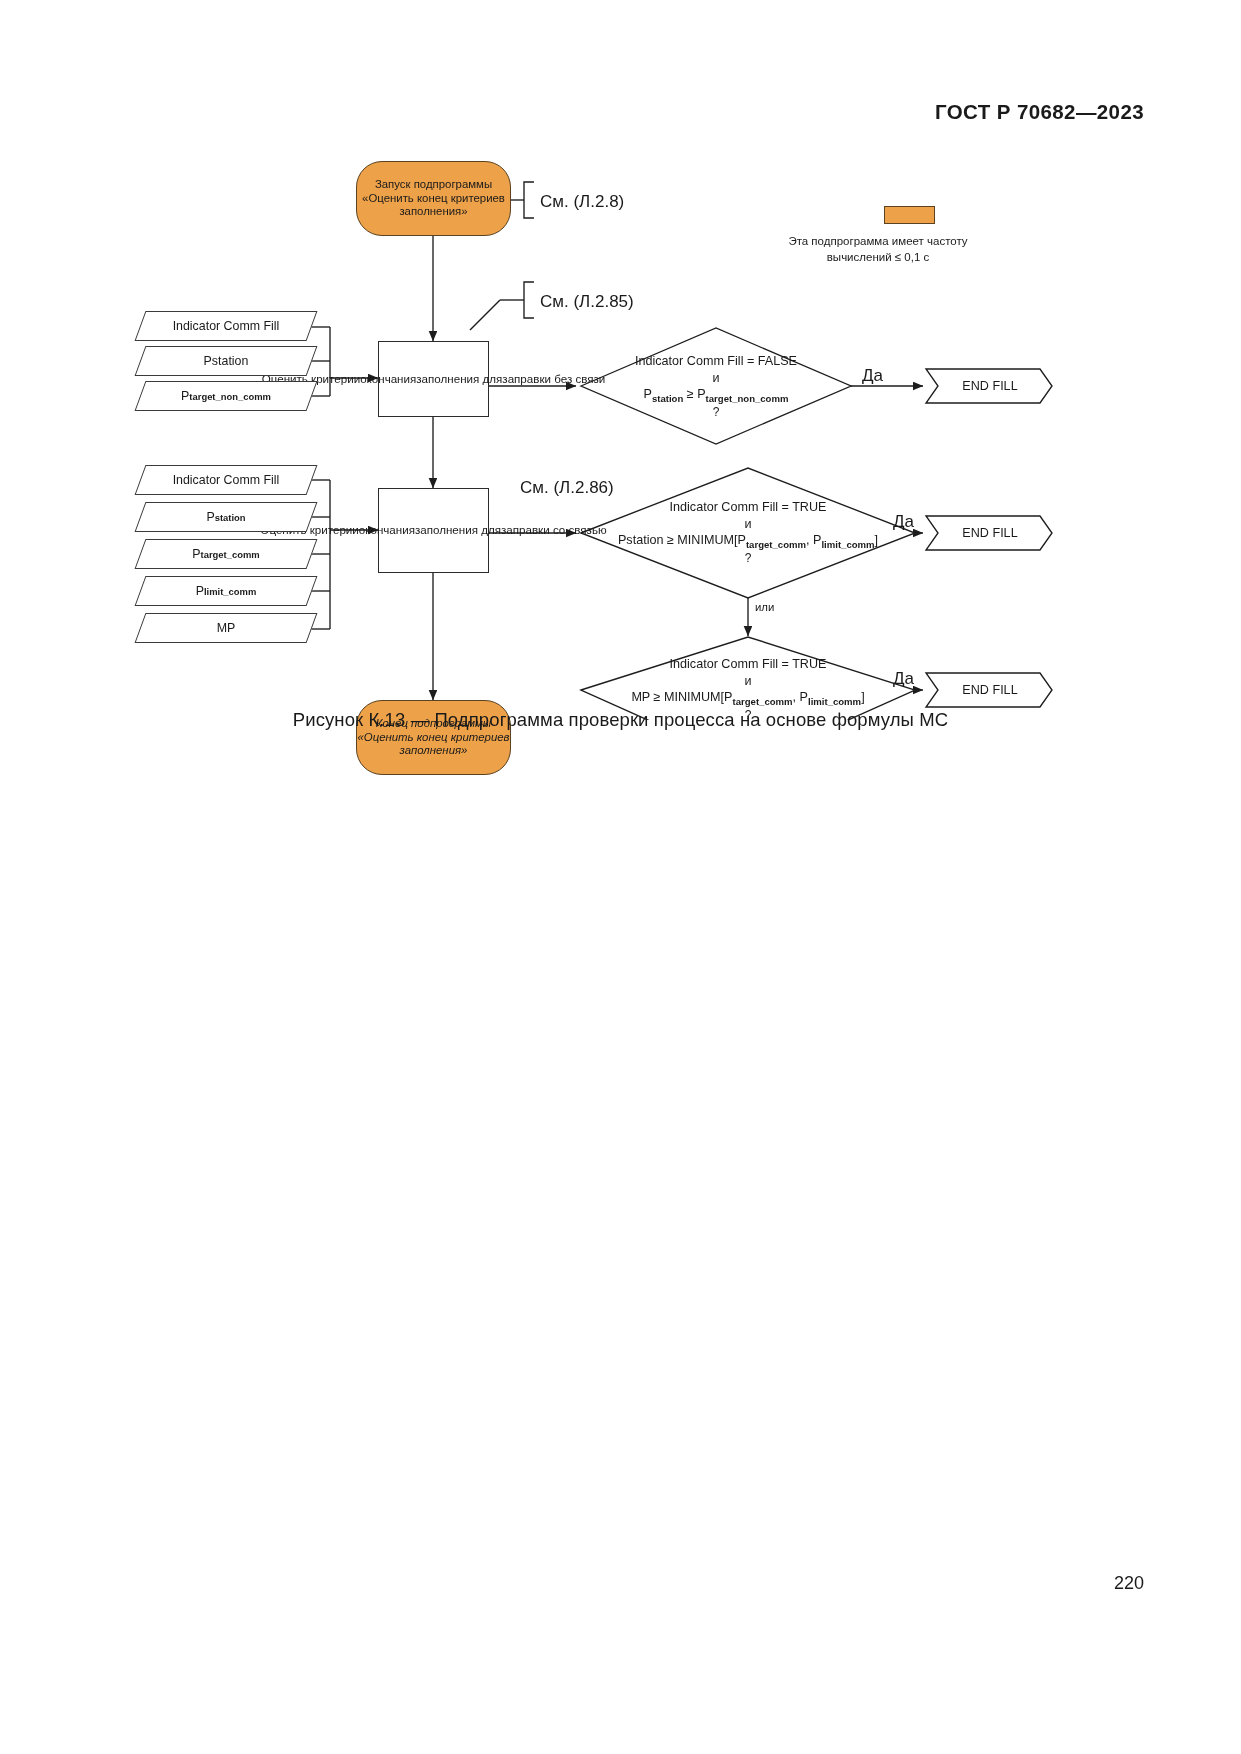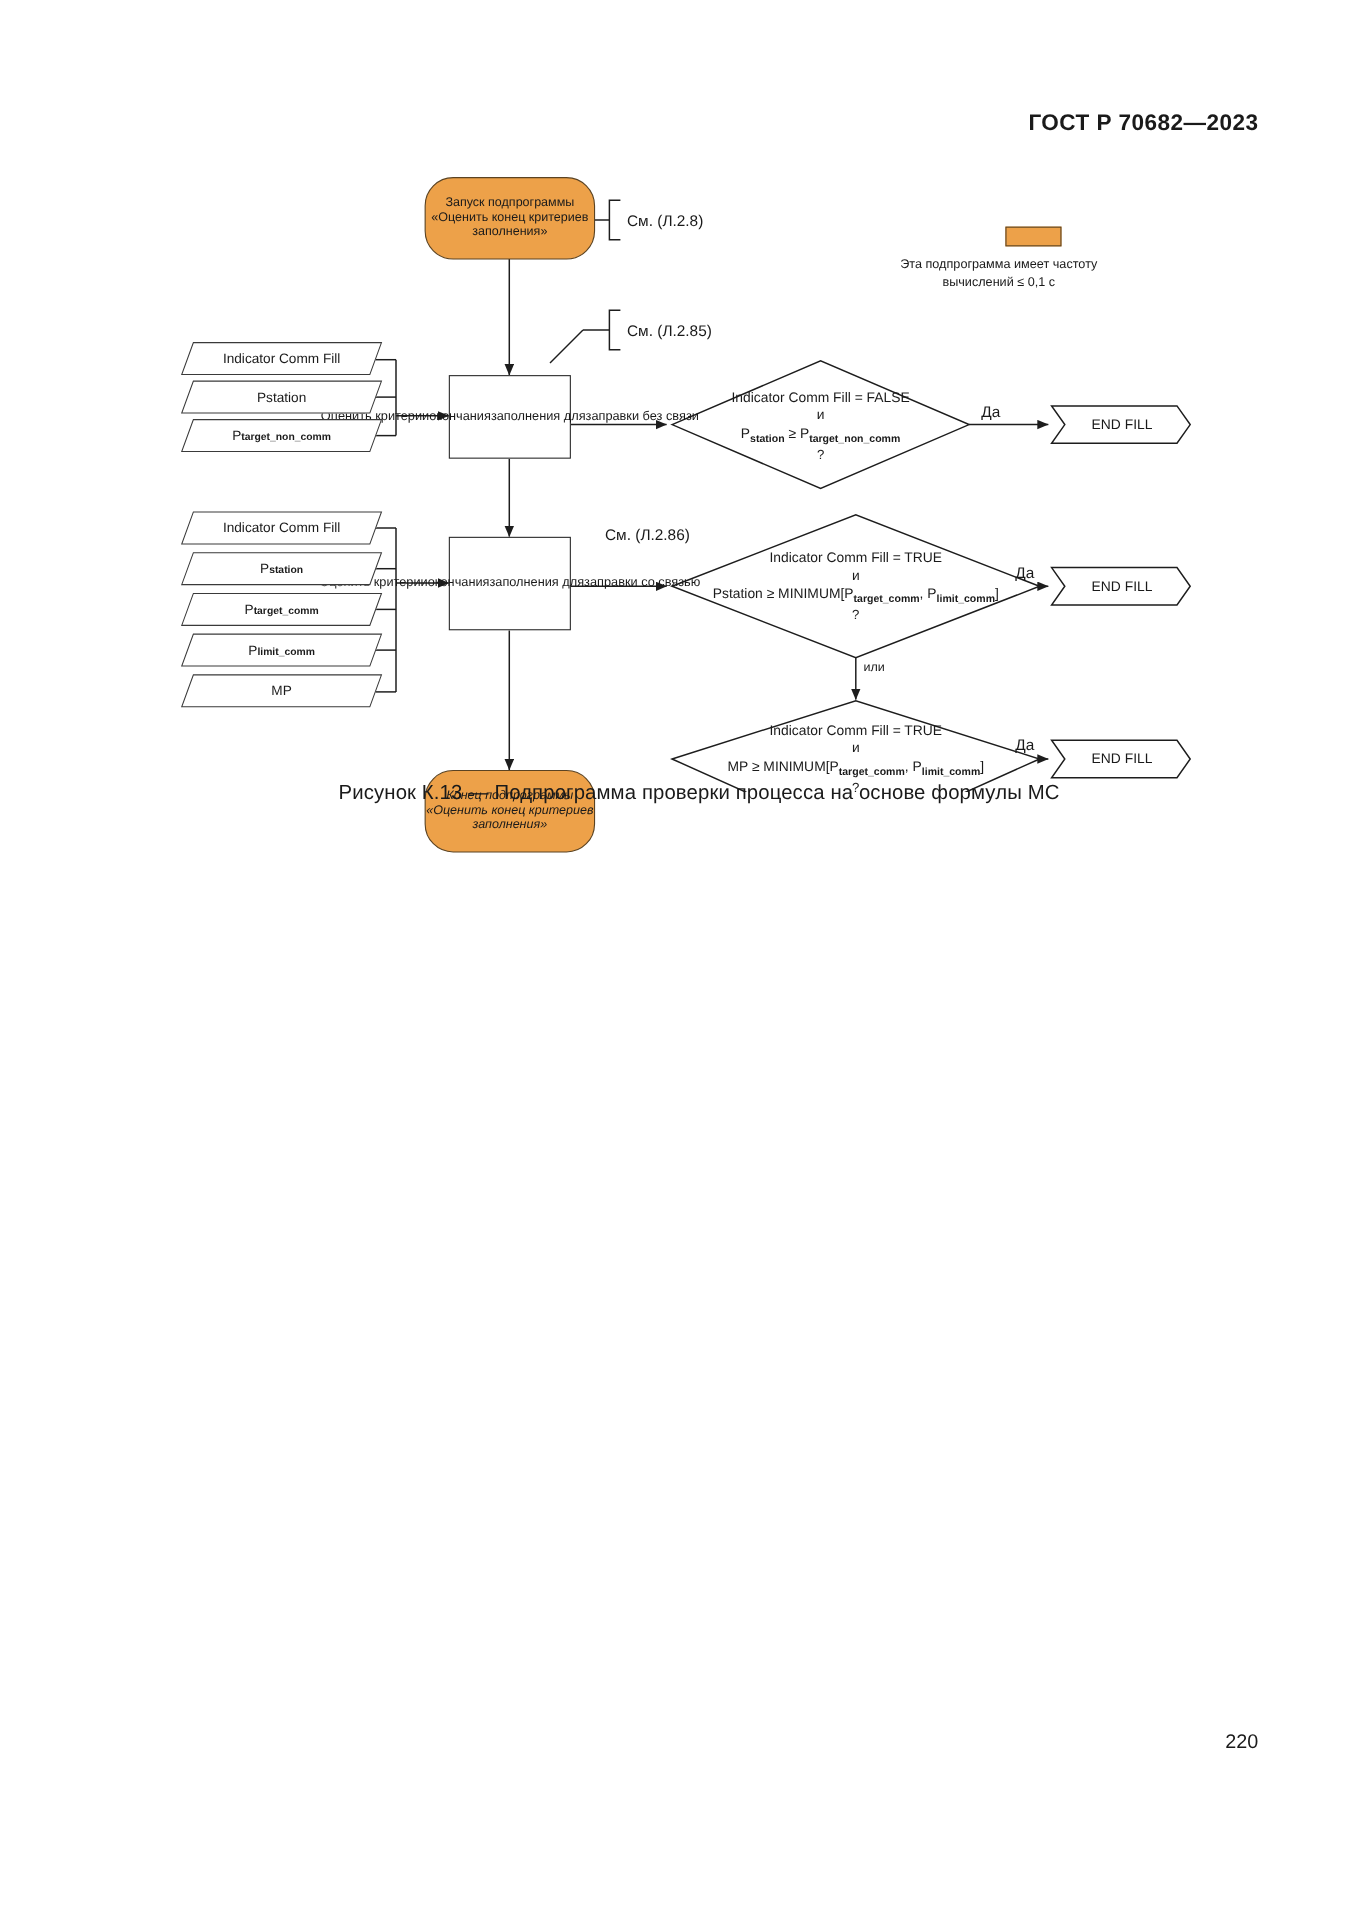--- a/index.html
+++ b/index.html
@@ -9,21 +9,21 @@
     background: #ffffff;
   }
   body {
     width: 1241px; height: 1754px;
     position: relative;
     font-family: "Liberation Sans", sans-serif;
     color: #1a1a1a;
     overflow: hidden;
   }
 
-  .page { position: absolute; inset: 0; margin-left: 30px; }
+  .page { position: absolute; inset: 0; }
 
   
   .doc-header {
     position: absolute;
     top: 100px; right: 97px;
     font-size: 20.5px;
     font-weight: bold;
     letter-spacing: 0.4px;
     white-space: nowrap;
   }
@@ -119,21 +119,21 @@
   .endfill-label {
     position: absolute;
     display: flex; align-items: center; justify-content: center;
     font-size: 12.6px;
     white-space: nowrap;
   }
 
   
   .annot {
     position: absolute;
-    font-size: 14px;
+    font-size: 17px;
     white-space: nowrap;
   }
   .annot-small {
     position: absolute;
     font-size: 11.4px;
     white-space: nowrap;
   }
 
   
   .legend-swatch {

